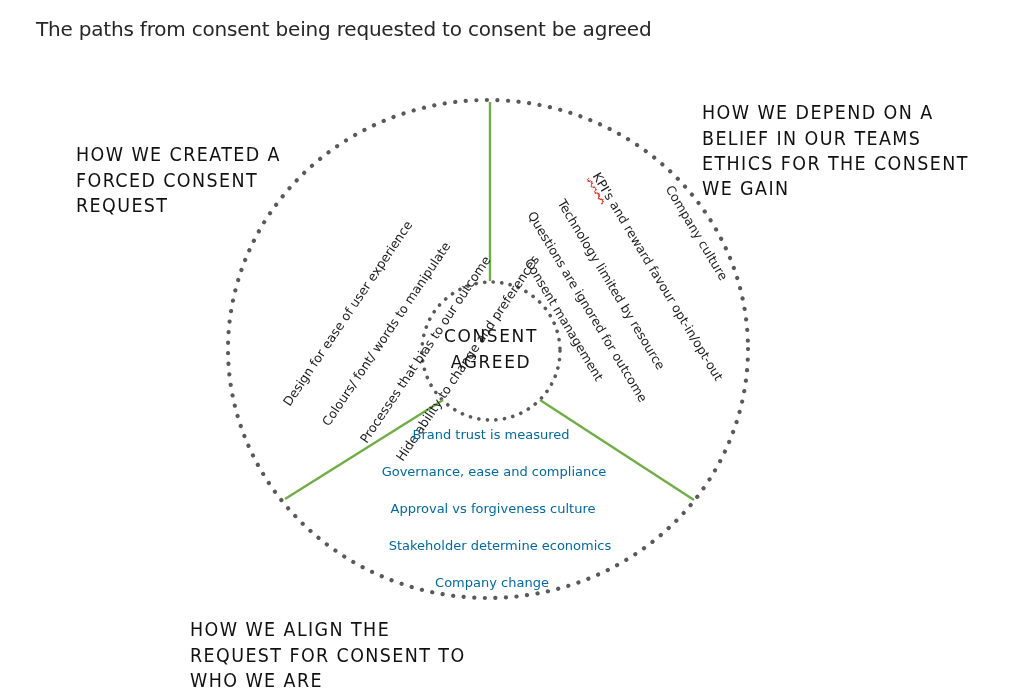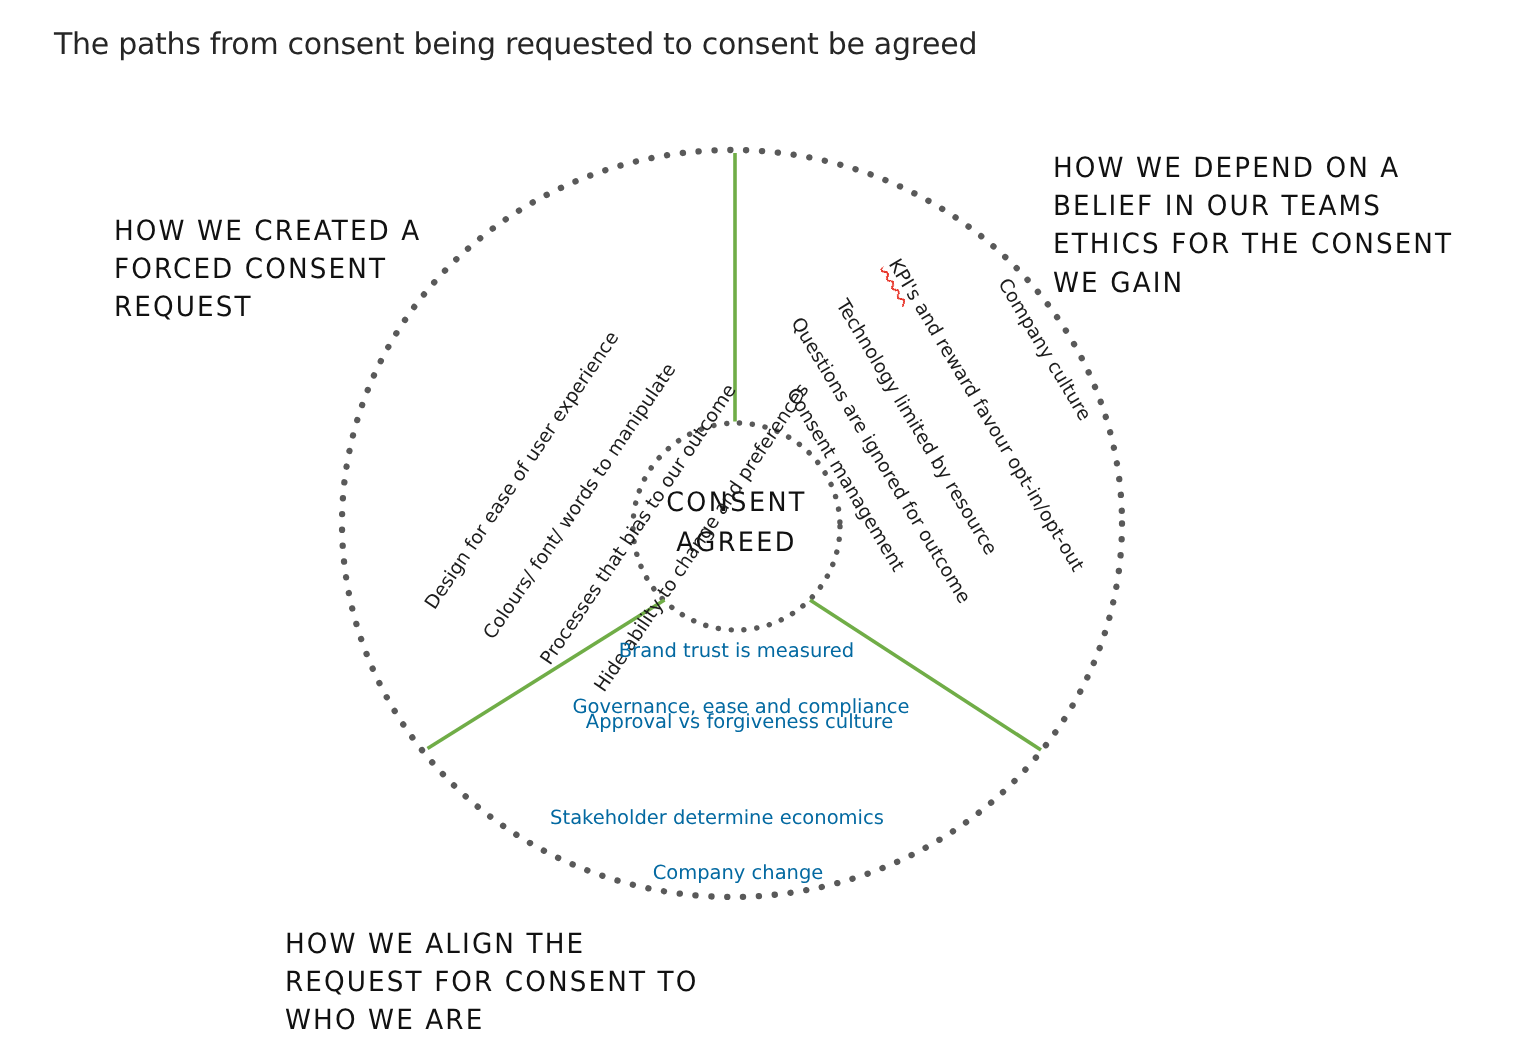--- a/index.html
+++ b/index.html
@@ -139,22 +139,22 @@
   <div class="spoke" style="transform: translate(669px, 179px) rotate(59deg);">Company culture</div>
 
   <div class="spoke misspelled-lead" style="transform: translate(596px, 166px) rotate(59deg);"><span class="misspelled">KPI's</span><span> and reward favour opt-in/opt-out</span></div>
 
   <div class="spoke" style="transform: translate(561px, 193px) rotate(59deg);">Technology limited by resource</div>
   <div class="spoke" style="transform: translate(531px, 205px) rotate(59deg);">Questions are ignored for outcome</div>
   <div class="spoke" style="transform: translate(528px, 252px) rotate(59deg);">Consent management</div>
 
   <div class="bottom-label" style="left: 491px; top: 427px;">Brand trust is measured</div>
   <div class="bottom-label" style="left: 494px; top: 464px;">Governance, ease and compliance</div>
-  <div class="bottom-label" style="left: 493px; top: 474px;">Approval vs forgiveness culture</div>
-  <div class="bottom-label" style="left: 478px; top: 538px;">Stakeholder determine economics</div>
+  <div class="bottom-label" style="left: 493px; top: 501px;">Approval vs forgiveness culture</div>
+  <div class="bottom-label" style="left: 500px; top: 538px;">Stakeholder determine economics</div>
   <div class="bottom-label" style="left: 492px; top: 575px;">Company change</div>
 </div>
 
 <div class="callout-heading" id="heading-left">HOW WE CREATED A
 FORCED CONSENT
 REQUEST</div>
 
 <div class="callout-heading" id="heading-right">HOW WE DEPEND ON A
 BELIEF IN OUR TEAMS
 ETHICS FOR THE CONSENT

